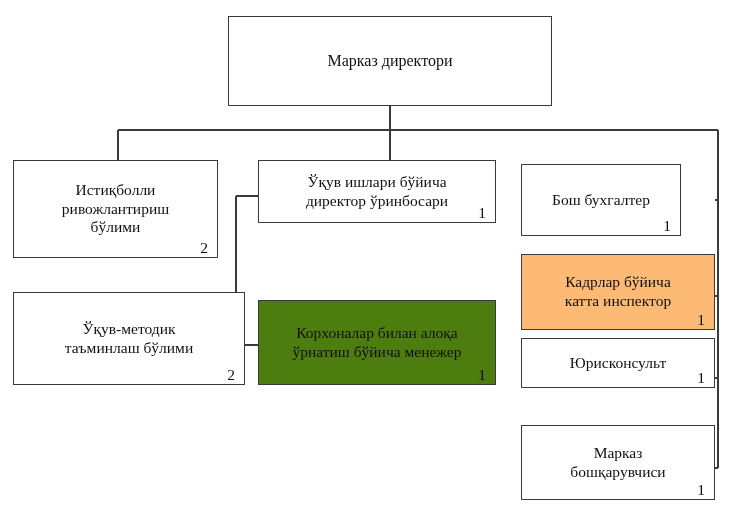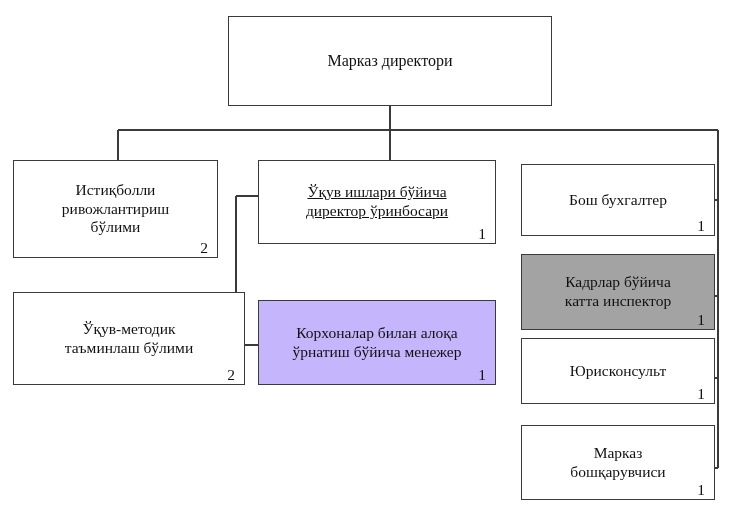--- a/index.html
+++ b/index.html
@@ -80,40 +80,40 @@
       <span class="node-label">Истиқболли
 ривожлантириш
 бўлими</span>
       <span class="node-count">2</span>
     </div>
     <div class="node" style="left: 13px; top: 292px; width: 232px; height: 93px; border-color: rgb(58, 58, 58); background: rgb(255, 255, 255);">
       <span class="node-label">Ўқув-методик
 таъминлаш бўлими</span>
       <span class="node-count">2</span>
     </div>
-    <div class="node" style="left: 258px; top: 160px; width: 238px; height: 84px; border-color: rgb(58, 58, 58); background: rgb(255, 255, 255); text-decoration: underline;">
+    <div class="node" style="left: 258px; top: 160px; width: 238px; height: 63px; border-color: rgb(58, 58, 58); background: rgb(255, 255, 255);">
       <span class="node-label">Ўқув ишлари бўйича
 директор ўринбосари</span>
       <span class="node-count">1</span>
     </div>
-    <div class="node" style="left: 258px; top: 300px; width: 238px; height: 85px; border-color: rgb(58, 58, 58); background: #c4b5fd;">
+    <div class="node" style="left: 258px; top: 300px; width: 238px; height: 85px; border-color: rgb(58, 58, 58); background: #4d7c0f;">
       <span class="node-label">Корхоналар билан алоқа
 ўрнатиш бўйича менежер</span>
       <span class="node-count">1</span>
     </div>
-    <div class="node" style="left: 521px; top: 164px; width: 194px; height: 72px; border-color: rgb(58, 58, 58); background: rgb(255, 255, 255);">
+    <div class="node" style="left: 521px; top: 164px; width: 160px; height: 72px; border-color: rgb(58, 58, 58); background: rgb(255, 255, 255);">
       <span class="node-label">Бош бухгалтер</span>
       <span class="node-count">1</span>
     </div>
-    <div class="node" style="left: 521px; top: 254px; width: 194px; height: 76px; border-color: rgb(58, 58, 58); background: #a3a3a3;">
+    <div class="node" style="left: 521px; top: 254px; width: 194px; height: 76px; border-color: rgb(58, 58, 58); background: #fdba74;">
       <span class="node-label">Кадрлар бўйича
 катта инспектор</span>
       <span class="node-count">1</span>
     </div>
-    <div class="node" style="left: 521px; top: 338px; width: 194px; height: 66px; border-color: rgb(58, 58, 58); background: rgb(255, 255, 255);">
+    <div class="node" style="left: 521px; top: 338px; width: 194px; height: 50px; border-color: rgb(58, 58, 58); background: rgb(255, 255, 255);">
       <span class="node-label">Юрисконсульт</span>
       <span class="node-count">1</span>
     </div>
     <div class="node" style="left: 521px; top: 425px; width: 194px; height: 75px; border-color: rgb(58, 58, 58); background: rgb(255, 255, 255);">
       <span class="node-label">Марказ
 бошқарувчиси</span>
       <span class="node-count">1</span>
     </div>
   </div>
 

